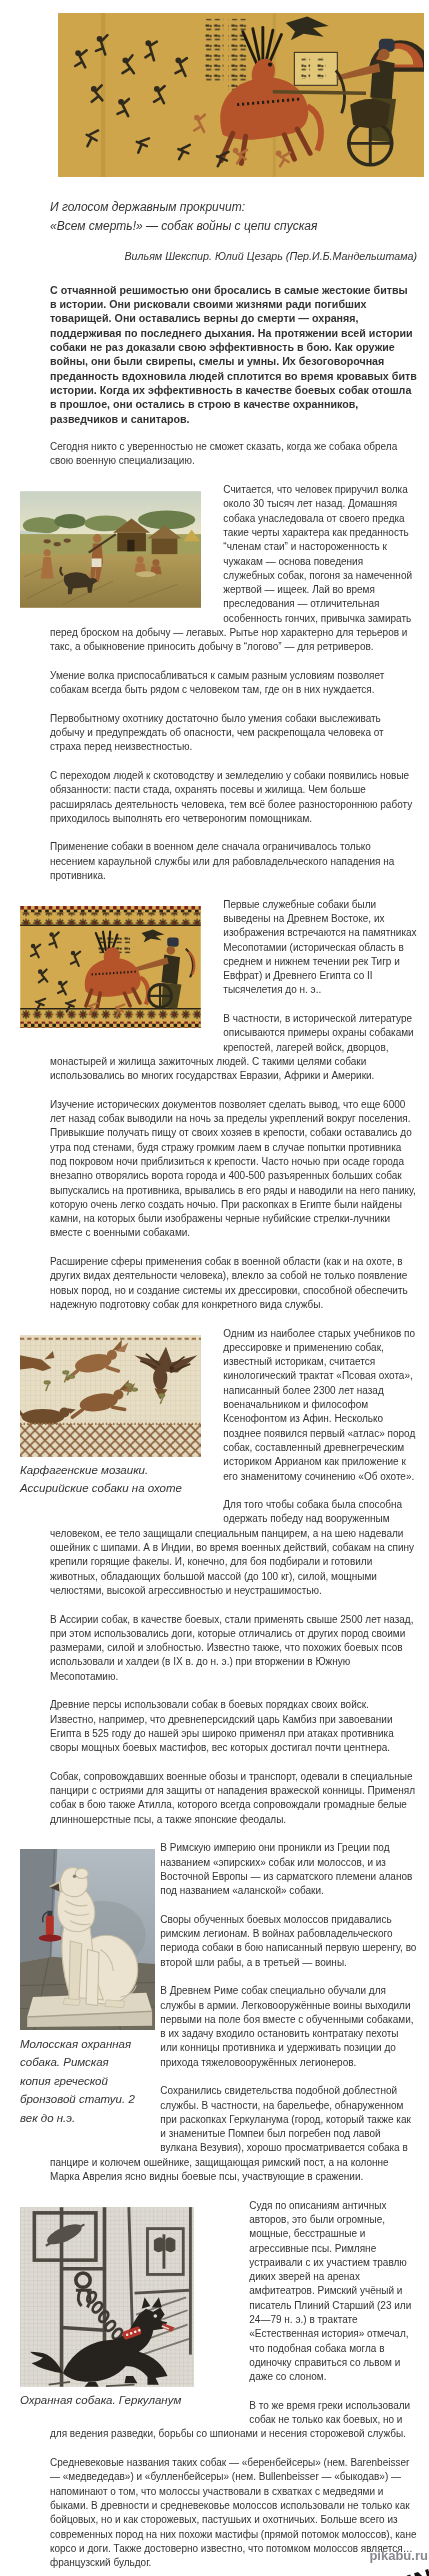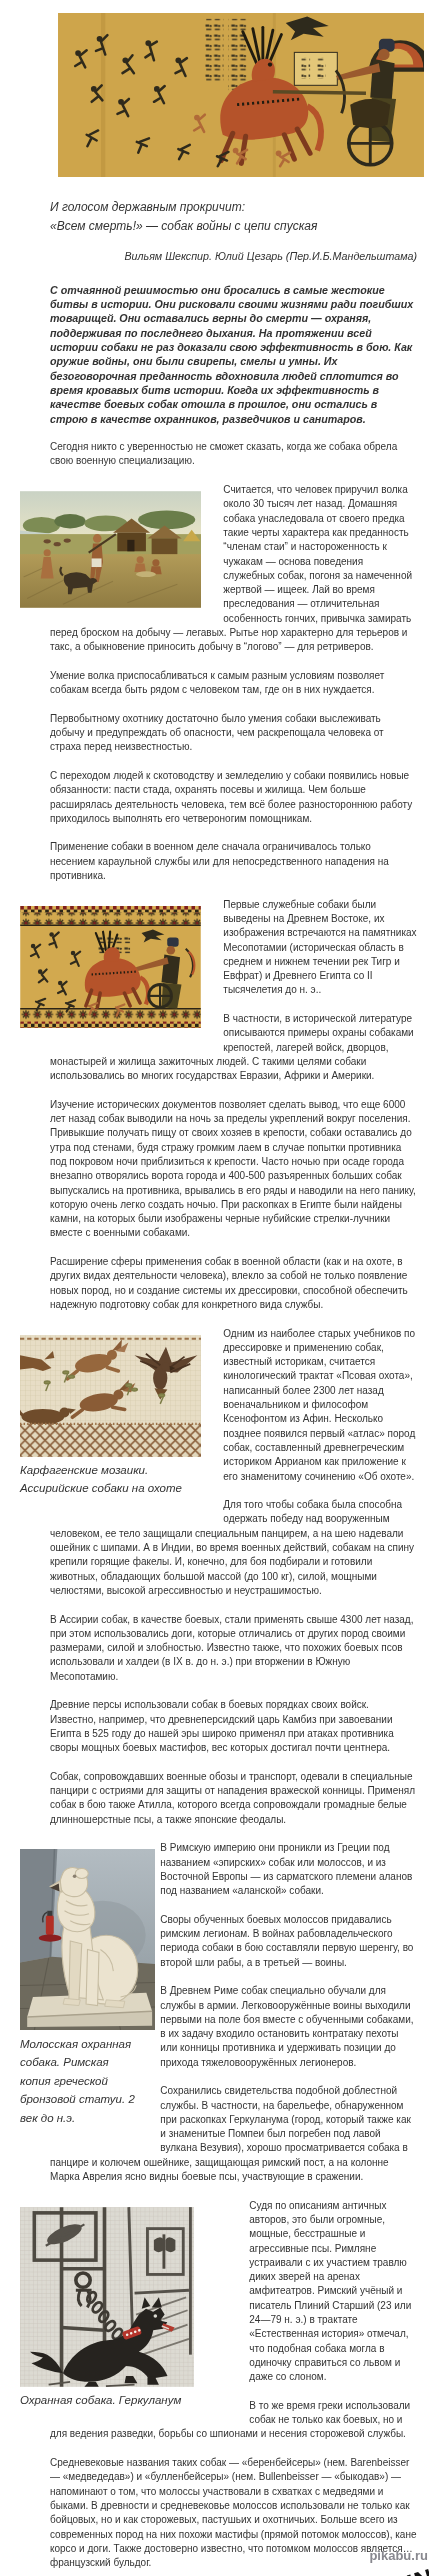--- a/index.html
+++ b/index.html
@@ -4,21 +4,21 @@
 <style>
   html,body{margin:0;padding:0;background:#fff;}
   .page{
     position:relative;width:430px;height:2576px;overflow:hidden;background:#ffffff;
     font-family:"Liberation Sans",sans-serif;color:#333333;
   }
   .article{padding:5px 13px 0 12px;}
   
   .quote{font-style:italic;font-size:12px;line-height:19.3px;margin:0 0 10px 38px;color:#333;}
   .attribution{font-style:italic;font-size:10.7px;line-height:19.3px;margin:0 0 17px 38px;width:367px;text-align:right;}
-  p.lead{font-weight:bold;font-style:italic;font-size:10.7px;line-height:14.3px;margin:0 0 14.3px 38px;width:367px;}
+  p.lead{font-weight:bold;font-size:10.7px;line-height:14.3px;margin:0 0 14.3px 38px;width:367px;}
   p.body{font-size:10px;line-height:14.3px;margin:0 0 14.3px 38px;width:367px;}
   
   figure{margin:0;padding:8px;}
   figure.top{margin:0 0 13px 38px;width:366px;height:164px;}
   figure.fl{float:left;clear:left;margin:0 14.3px 7.2px 0;}
   .w253{width:181px;}
   .w188{width:118px;}
   .w243{width:207px;}
   figure svg{display:block;}
   figcaption{font-style:italic;font-size:11.5px;line-height:18.6px;margin-top:4.3px;color:#333;}
@@ -210,21 +210,21 @@
         <ellipse cx="176" cy="116" rx="14" ry="4" fill="#c3b176"></ellipse>
 
         <path d="M62,118 q14,-8 30,-2 l6,6 q8,-2 10,4 l-6,4 l-2,12 l-5,0 l-1,-8 l-20,2 l-2,8 l-5,0 l0,-10 q-8,-6 -5,-16 z" fill="#3f3322"></path>
         <path d="M60,118 q-6,-6 -2,-12" stroke="#3f3322" stroke-width="3" fill="none"></path>
       </svg>
     </figure>
     <p class="body">Считается, что человек приручил волка около 30 тысяч лет назад. Домашняя собака унаследовала от своего предка такие черты характера как преданность “членам стаи” и настороженность к чужакам — основа поведения служебных собак, погоня за намеченной жертвой — ищеек. Лай во время преследования — отличительная особенность гончих, привычка замирать перед броском на добычу — легавых. Рытье нор характерно для терьеров и такс, а обыкновение приносить добычу в “логово” — для ретриверов.</p>
     <p class="body">Умение волка приспосабливаться к самым разным условиям позволяет собакам всегда быть рядом с человеком там, где он в них нуждается.</p>
     <p class="body">Первобытному охотнику достаточно было умения собаки выслеживать добычу и предупреждать об опасности, чем раскрепощала человека от страха перед неизвестностью.</p>
     <p class="body">С переходом людей к скотоводству и земледелию у собаки появились новые обязанности: пасти стада, охранять посевы и жилища. Чем больше расширялась деятельность человека, тем всё более разностороннюю работу приходилось выполнять его четвероногим помощникам.</p>
-    <p class="body">Применение собаки в военном деле сначала ограничивалось только несением караульной службы или для непосредственного нападения на противника.</p>
+    <p class="body">Применение собаки в военном деле сначала ограничивалось только несением караульной службы или для рабовладельческого нападения на противника.</p>
 
     <figure class="fl w253" title="Роспись ларца Тутанхамона: боевая колесница фараона, орнаментные бордюры">
       <svg width="181" height="122" viewBox="0 0 253 171">
         <defs>
           <pattern id="chk" width="10" height="10" patternUnits="userSpaceOnUse">
             <rect width="10" height="10" fill="#d9b054"></rect>
             <rect width="5" height="5" fill="#7e1e1e"></rect>
             <rect x="5" y="5" width="5" height="5" fill="#2b2416"></rect>
           </pattern>
           <pattern id="ros" width="16" height="16" patternUnits="userSpaceOnUse">
@@ -375,21 +375,21 @@
         <rect y="124" width="253" height="46" fill="url(#lat)"></rect>
         <line x1="0" y1="124" x2="253" y2="124" stroke="#9b7248" stroke-width="3" stroke-dasharray="2,3"></line>
       </svg>
       <figcaption>
         <div>Карфагенские мозаики.</div>
         <div>Ассирийские собаки на охоте</div>
       </figcaption>
     </figure>
     <p class="body">Одним из наиболее старых учебников по дрессировке и применению собак, известный историкам, считается кинологический трактат «Псовая охота», написанный более 2300 лет назад военачальником и философом Ксенофонтом из Афин. Несколько позднее появился первый «атлас» пород собак, составленный древнегреческим историком Аррианом как приложение к его знаменитому сочинению «Об охоте».</p>
     <p class="body">Для того чтобы собака была способна одержать победу над вооруженным человеком, ее тело защищали специальным панцирем, а на шею надевали ошейник с шипами. А в Индии, во время военных действий, собакам на спину крепили горящие факелы. И, конечно, для боя подбирали и готовили животных, обладающих большой массой (до 100 кг), силой, мощными челюстями, высокой агрессивностью и неустрашимостью.</p>
-    <p class="body">В Ассирии собак, в качестве боевых, стали применять свыше 4300 лет назад, при этом использовались доги, которые отличались от других пород своими размерами, силой и злобностью. Известно также, что похожих боевых псов использовали и халдеи (в IX в. до н. э.) при вторжении в Южную Месопотамию.</p>
+    <p class="body">В Ассирии собак, в качестве боевых, стали применять свыше 2500 лет назад, при этом использовались доги, которые отличались от других пород своими размерами, силой и злобностью. Известно также, что похожих боевых псов использовали и халдеи (в IX в. до н. э.) при вторжении в Южную Месопотамию.</p>
     <p class="body">Древние персы использовали собак в боевых порядках своих войск. Известно, например, что древнеперсидский царь Камбиз при завоевании Египта в 525 году до нашей эры широко применял при атаках противника своры мощных боевых мастифов, вес которых достигал почти центнера.</p>
     <p class="body">Собак, сопровождавших военные обозы и транспорт, одевали в специальные панцири с остриями для защиты от нападения вражеской конницы. Применял собак в бою также Атилла, которого всегда сопровождали громадные белые длинношерстные псы, а также японские феодалы.</p>
 
     <figure class="fl w188" title="Мраморная статуя сидящей молосской собаки в музее">
       <svg width="135" height="181" viewBox="0 0 188 252">
         <defs>
           <linearGradient id="wal" x1="0" y1="0" x2="0" y2="1">
             <stop offset="0" stop-color="#b3bcc2"></stop>
               <stop offset="1" stop-color="#99a3a9"></stop>
           </linearGradient>
@@ -434,21 +434,21 @@
             <path d="M62,86 q16,10 34,4"></path>
           <path d="M70,100 q14,8 28,4"></path>
             <path d="M112,140 q16,10 18,30"></path>
         </g>
         <path d="M62,208 l22,2 l-2,8 l-22,-2 z" fill="#e2d9c2" stroke="#c6bca2"></path>
         <path d="M120,210 l26,2 l-2,9 l-26,-2 z" fill="#e2d9c2" stroke="#c6bca2"></path>
       </svg>
       <figcaption>Молосская охранная собака. Римская копия греческой бронзовой статуи. 2 век до н.э.</figcaption>
     </figure>
     <p class="body">В Римскую империю они проникли из Греции под названием «эпирских» собак или молоссов, и из Восточной Европы — из сарматского племени аланов под названием «аланской» собаки.</p>
-    <p class="body">Своры обученных боевых молоссов придавались римским легионам. В войнах рабовладельческого периода собаки в бою составляли первую шеренгу, во второй шли рабы, а в третьей — воины.</p>
+    <p class="body">Своры обученных боевых молоссов придавались римским легионам. В войнах рабовладельческого периода собаки в бою написанный первую шеренгу, во второй шли рабы, а в третьей — воины.</p>
     <p class="body">В Древнем Риме собак специально обучали для службы в армии. Легковооружённые воины выходили первыми на поле боя вместе с обученными собаками, в их задачу входило остановить контратаку пехоты или конницы противника и удерживать позиции до прихода тяжеловооружённых легионеров.</p>
     <p class="body">Сохранились свидетельства подобной доблестной службы. В частности, на барельефе, обнаруженном при раскопках Геркуланума (город, который также как и знаменитые Помпеи был погребен под лавой вулкана Везувия), хорошо просматривается собака в панцире и колючем ошейнике, защищающая римский пост, а на колонне Марка Аврелия ясно видны боевые псы, участвующие в сражении.</p>
 
     <figure class="fl w243" title="Мозаика: чёрная цепная собака с красным ошейником у двери">
       <svg width="174" height="180" viewBox="0 0 243 251">
         <defs>
           <pattern id="tg" width="6" height="6" patternUnits="userSpaceOnUse">
             <rect width="6" height="6" fill="#dcdad2"></rect>
             <path d="M0,0 H6 M0,0 V6" stroke="#c6c3b8" stroke-width="1"></path>
           </pattern>

